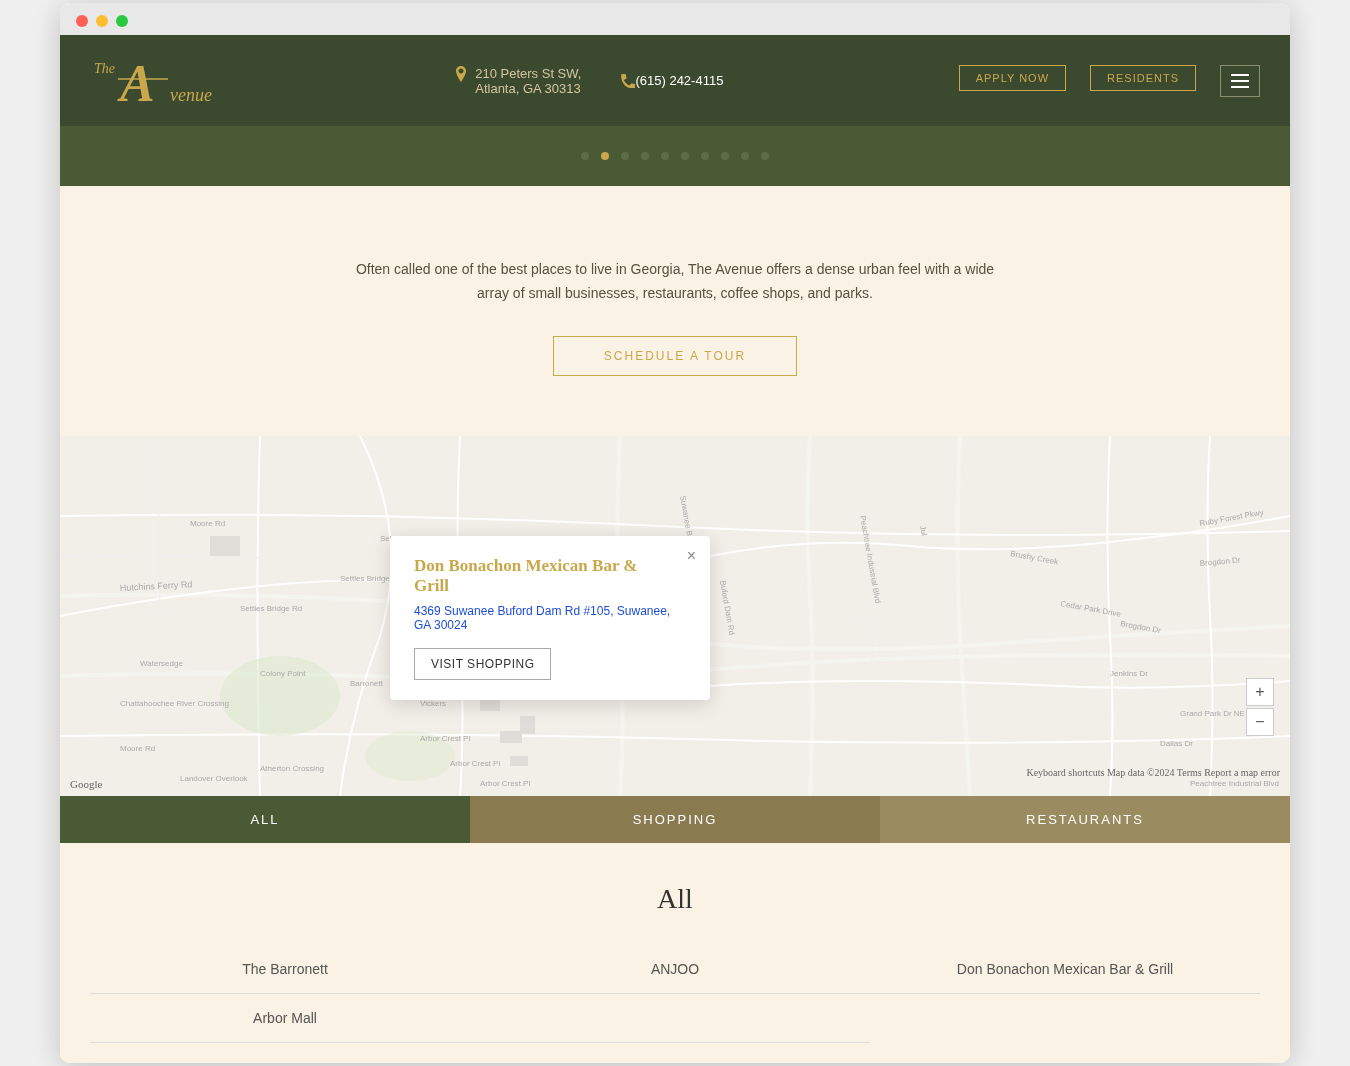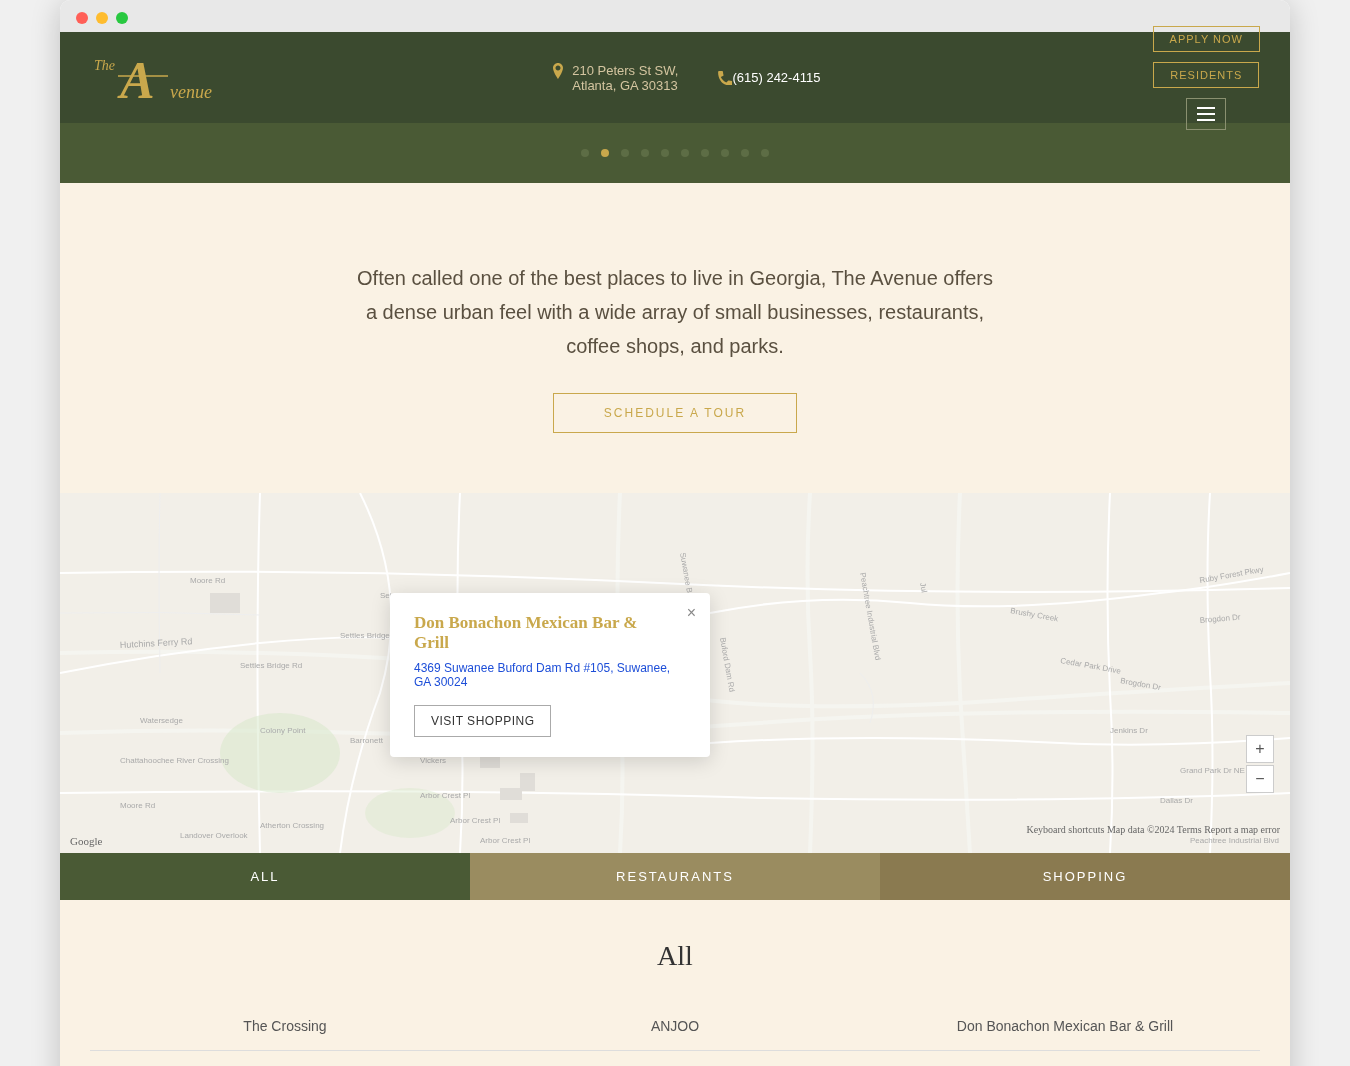--- a/index.html
+++ b/index.html
@@ -70,23 +70,22 @@
     .nav-phone {
       display: flex;
       align-items: center;
       gap: 0;
       color: #ffffff;
       font-size: 13px;
       font-family: Arial, sans-serif;
     }
     .nav-right {
       display: flex;
-      align-items: center;
-      gap: 10px;
-      flex-direction: column;
+      align-items: flex-start;
+      gap: 24px;
     }
     .nav-btn {
       border: 1px solid #c9a84c;
       background: transparent;
       color: #c9a84c;
       padding: 6px 16px;
       font-size: 11px;
       letter-spacing: 1px;
       cursor: pointer;
       font-family: Arial, sans-serif;
@@ -130,24 +129,24 @@
     .hero-dot.active { background: #c9a84c; opacity: 1; }
 
     
     .intro-section {
       background: #faf2e4;
       padding: 60px 30px;
       text-align: center;
     }
     .intro-text {
       color: #5a5040;
-      font-size: 20px;
+      font-size: 14px;
       line-height: 1.7;
       max-width: 650px;
-      margin: 18px auto 30px;
+      margin: 12px auto 30px;
       font-family: Arial, sans-serif;
     }
     .schedule-btn {
       border: 1px solid #c9a84c;
       background: transparent;
       color: #c9a84c;
       padding: 12px 50px;
       font-size: 12px;
       letter-spacing: 2px;
       cursor: pointer;
@@ -525,32 +524,32 @@
 
     
     <div class="map-google">Google</div>
     <div class="map-attr">Keyboard shortcuts   Map data ©2024   Terms   Report a map error</div>
   </div>
 
   <div class="category-tabs">
     <div class="cat-tab active">
       <span>ALL</span>
     </div>
+    <div class="cat-tab shopping">
+      <span>SHOPPING</span>
+    </div>
     <div class="cat-tab restaurants">
       <span>RESTAURANTS</span>
-    </div>
-    <div class="cat-tab shopping">
-      <span>SHOPPING</span>
     </div>
   </div>
 
   <div class="listings-section">
     <h2 class="listings-title">All</h2>
     <div class="listings-grid">
-      <div class="listing-item">The Crossing</div>
+      <div class="listing-item">The Barronett</div>
       <div class="listing-item">ANJOO</div>
       <div class="listing-item">Don Bonachon Mexican Bar &amp; Grill</div>
       <div class="listing-item">Arbor Mall</div>
       <div class="listing-item"></div>
     </div>
   </div>
 
 </div>
 
 </body></html>

